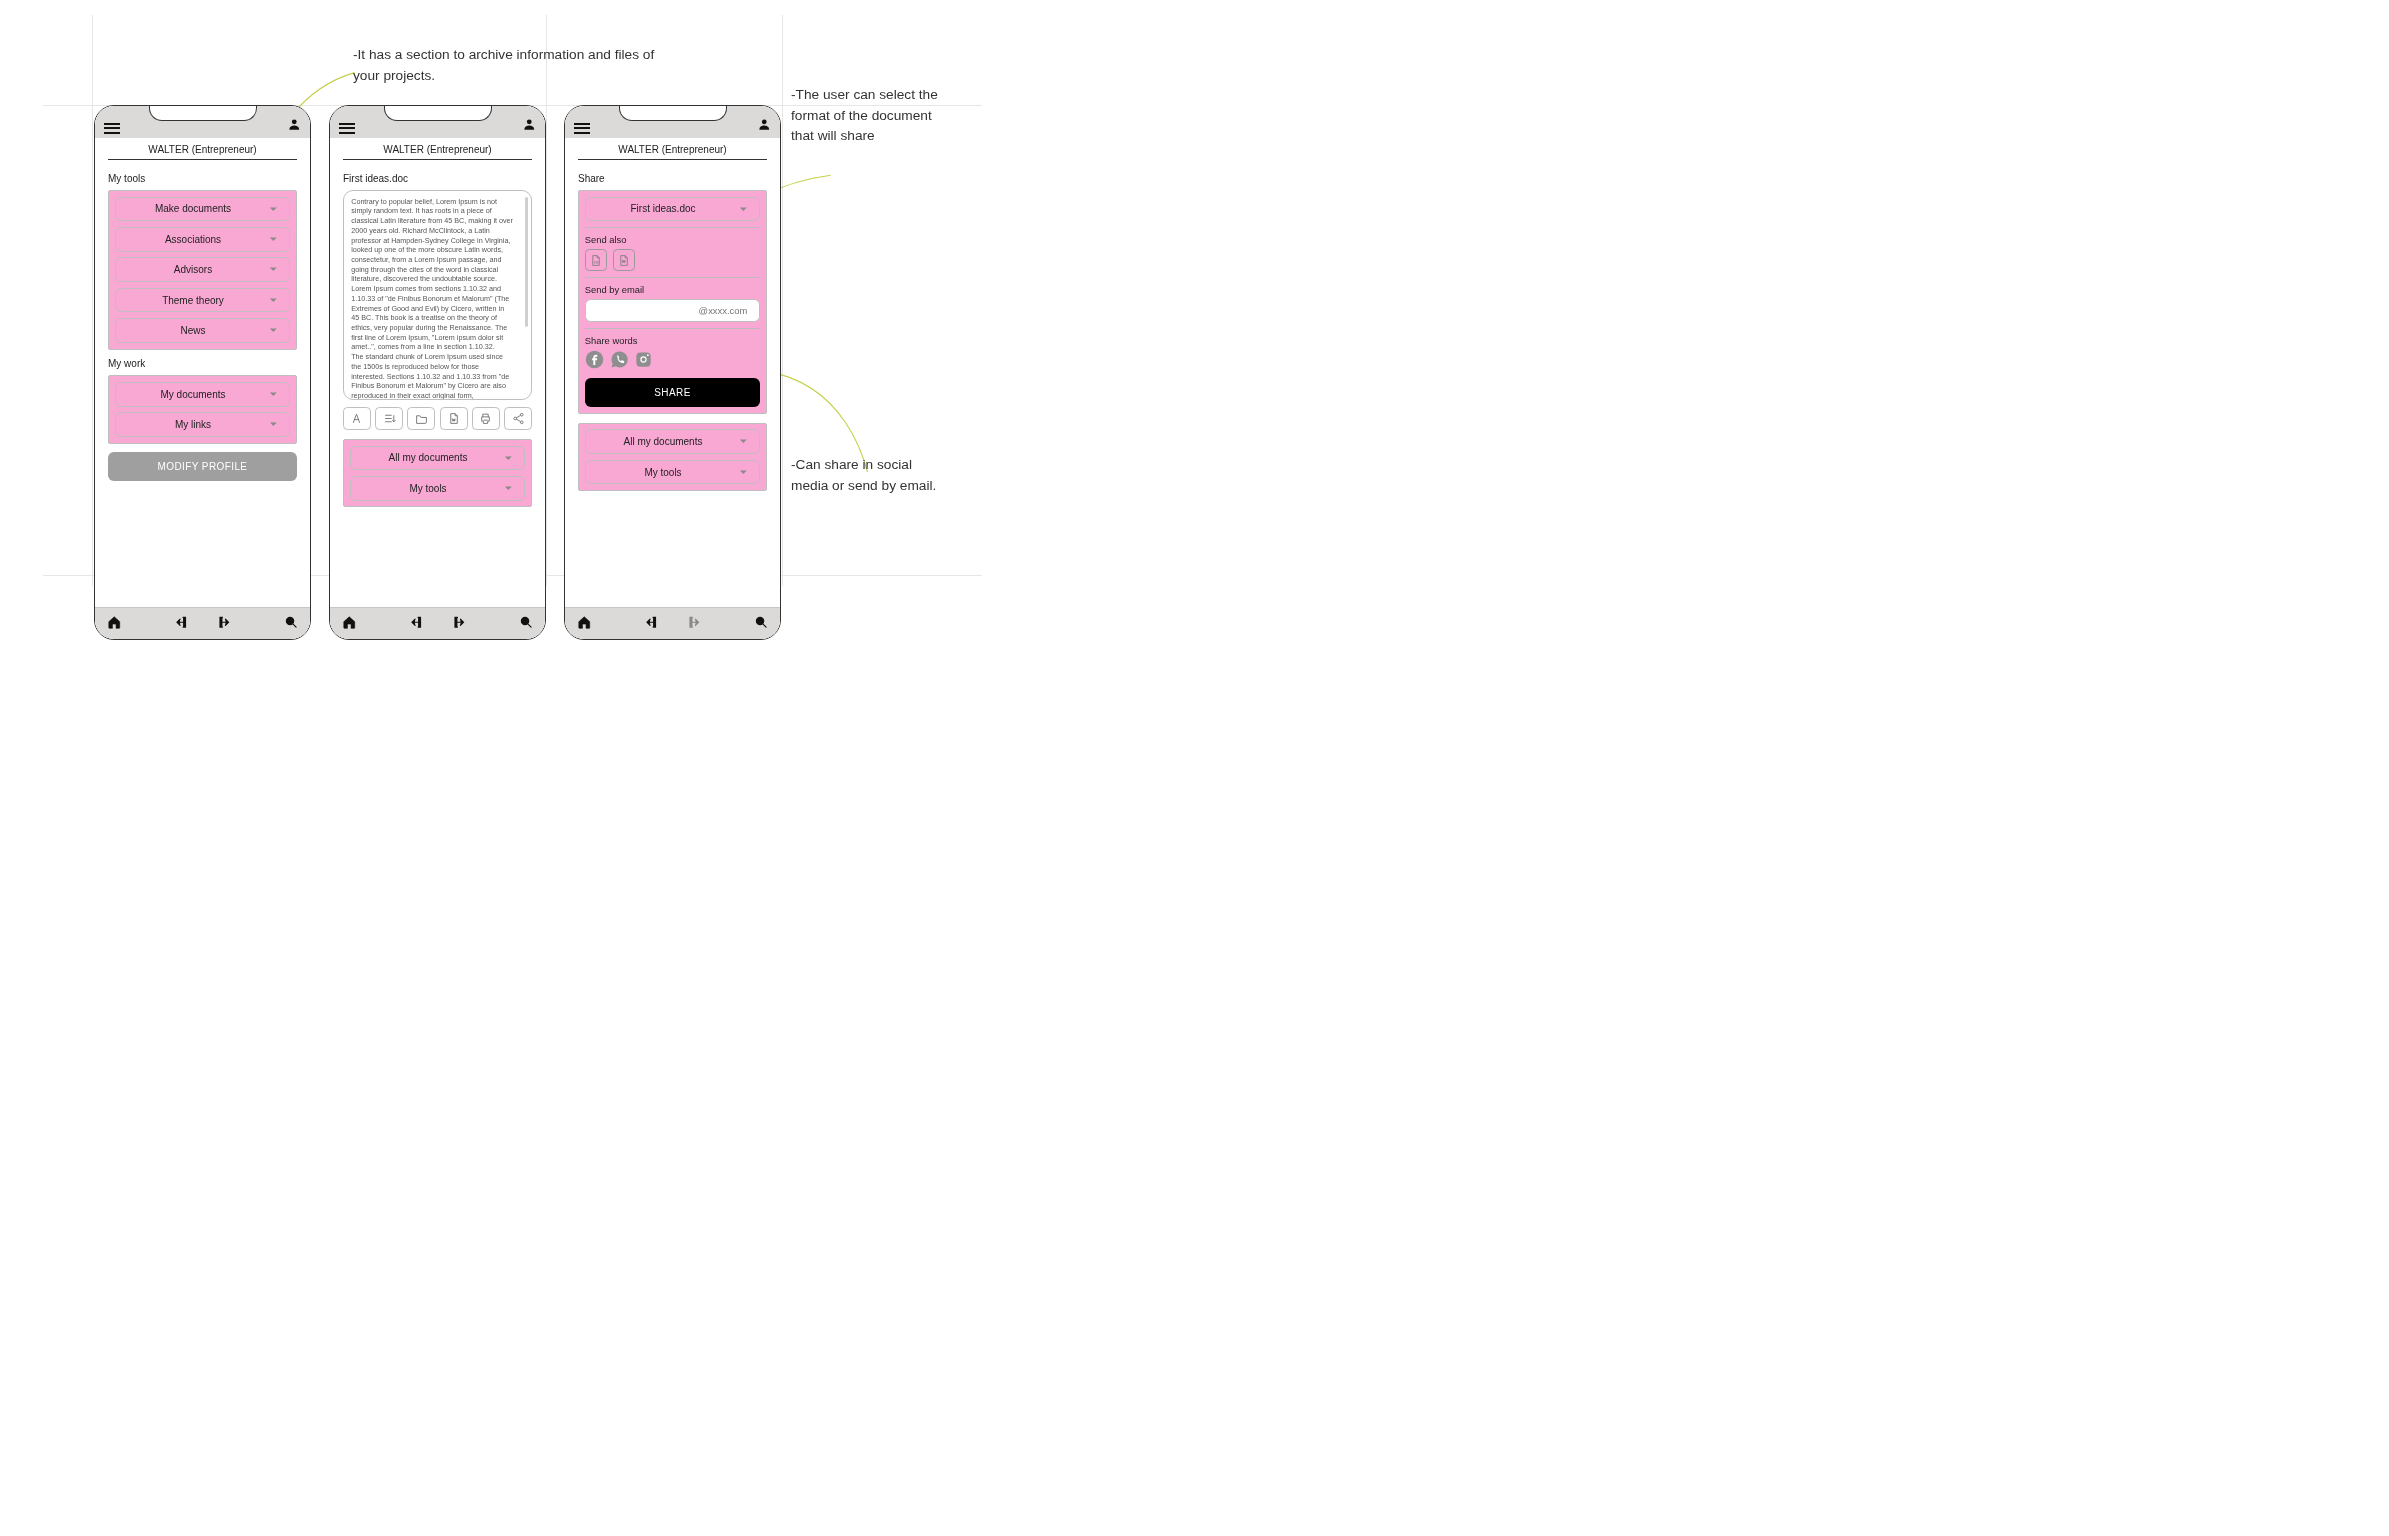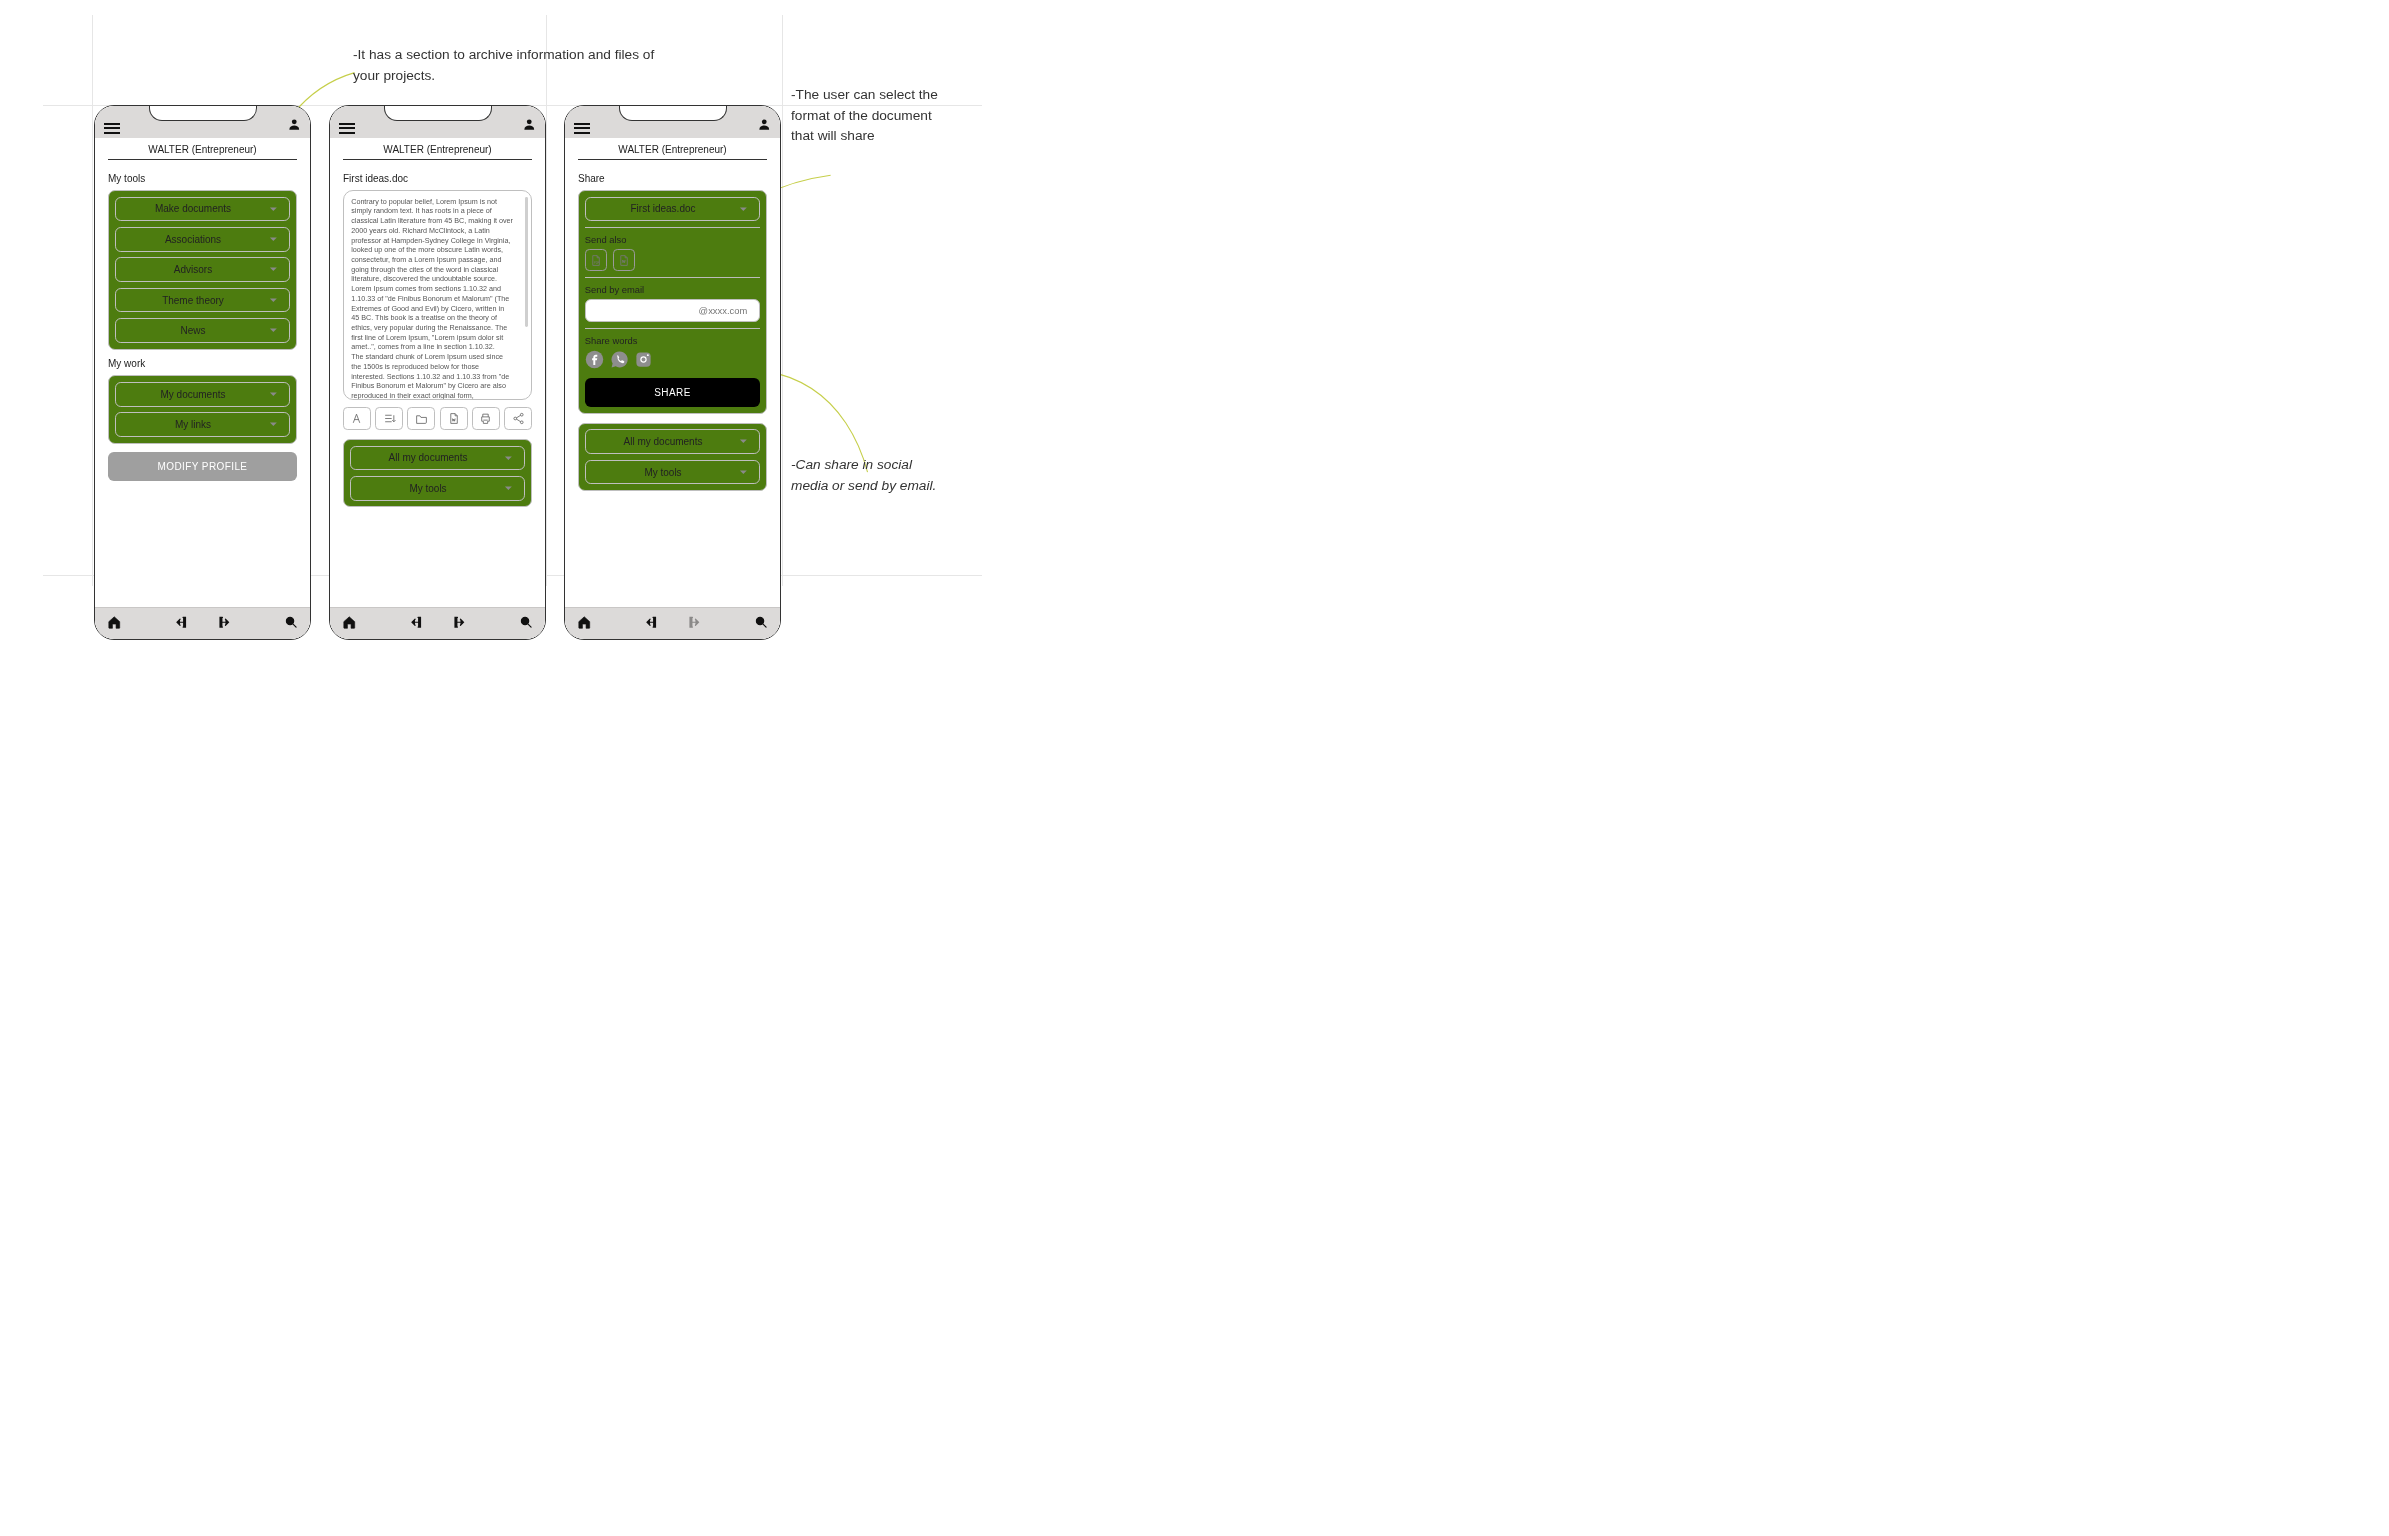--- a/index.html
+++ b/index.html
@@ -85,24 +85,24 @@
   }
   .phone-inner .spacer { flex: 1; background:#fff; }
 
   .section-label {
     font-size: 10px;
     margin: 5.8px 0 5.8px 0;
   }
 
   .panel {
     border: 0.7px solid #bfbfbf;
-    border-radius: 7px;
+    border-radius: 2px;
     padding: 5.8px 5.8px;
     margin-bottom: 8.7px;
-    background: #4d7c0f;
+    background: #f9a8d4;
   }
 
   .dd {
     border: 0.7px solid #bfbfbf;
     border-radius: 5.8px;
     display: flex;
     align-items: center;
     justify-content: space-between;
     padding: 0 7.2px;
     height: 24.6px;
@@ -210,21 +210,21 @@
   .anno {
     position: absolute;
     font-family: "Segoe UI", "Helvetica Neue", Arial, sans-serif;
     font-weight: 300;
     font-size: 13.7px;
     line-height: 1.5;
     color: #333;
   }
   .anno1 { left: 353px; top: 45px; width: 311px; }
   .anno2 { left: 791px; top: 85px; width: 166px; }
-  .anno3 { left: 791px; top: 455px; width: 159px; font-style: italic; }
+  .anno3 { left: 791px; top: 455px; width: 159px; }
 
   svg.curve { position:absolute; pointer-events:none; }
 </style>
 </head>
 <body>
 
 <div class="canvas">
 
   <div class="guide-v" style="left:92px; top:14.5px; height:571px;"></div>
   <div class="guide-v" style="left:546px; top:14.5px; height:571px;"></div>

